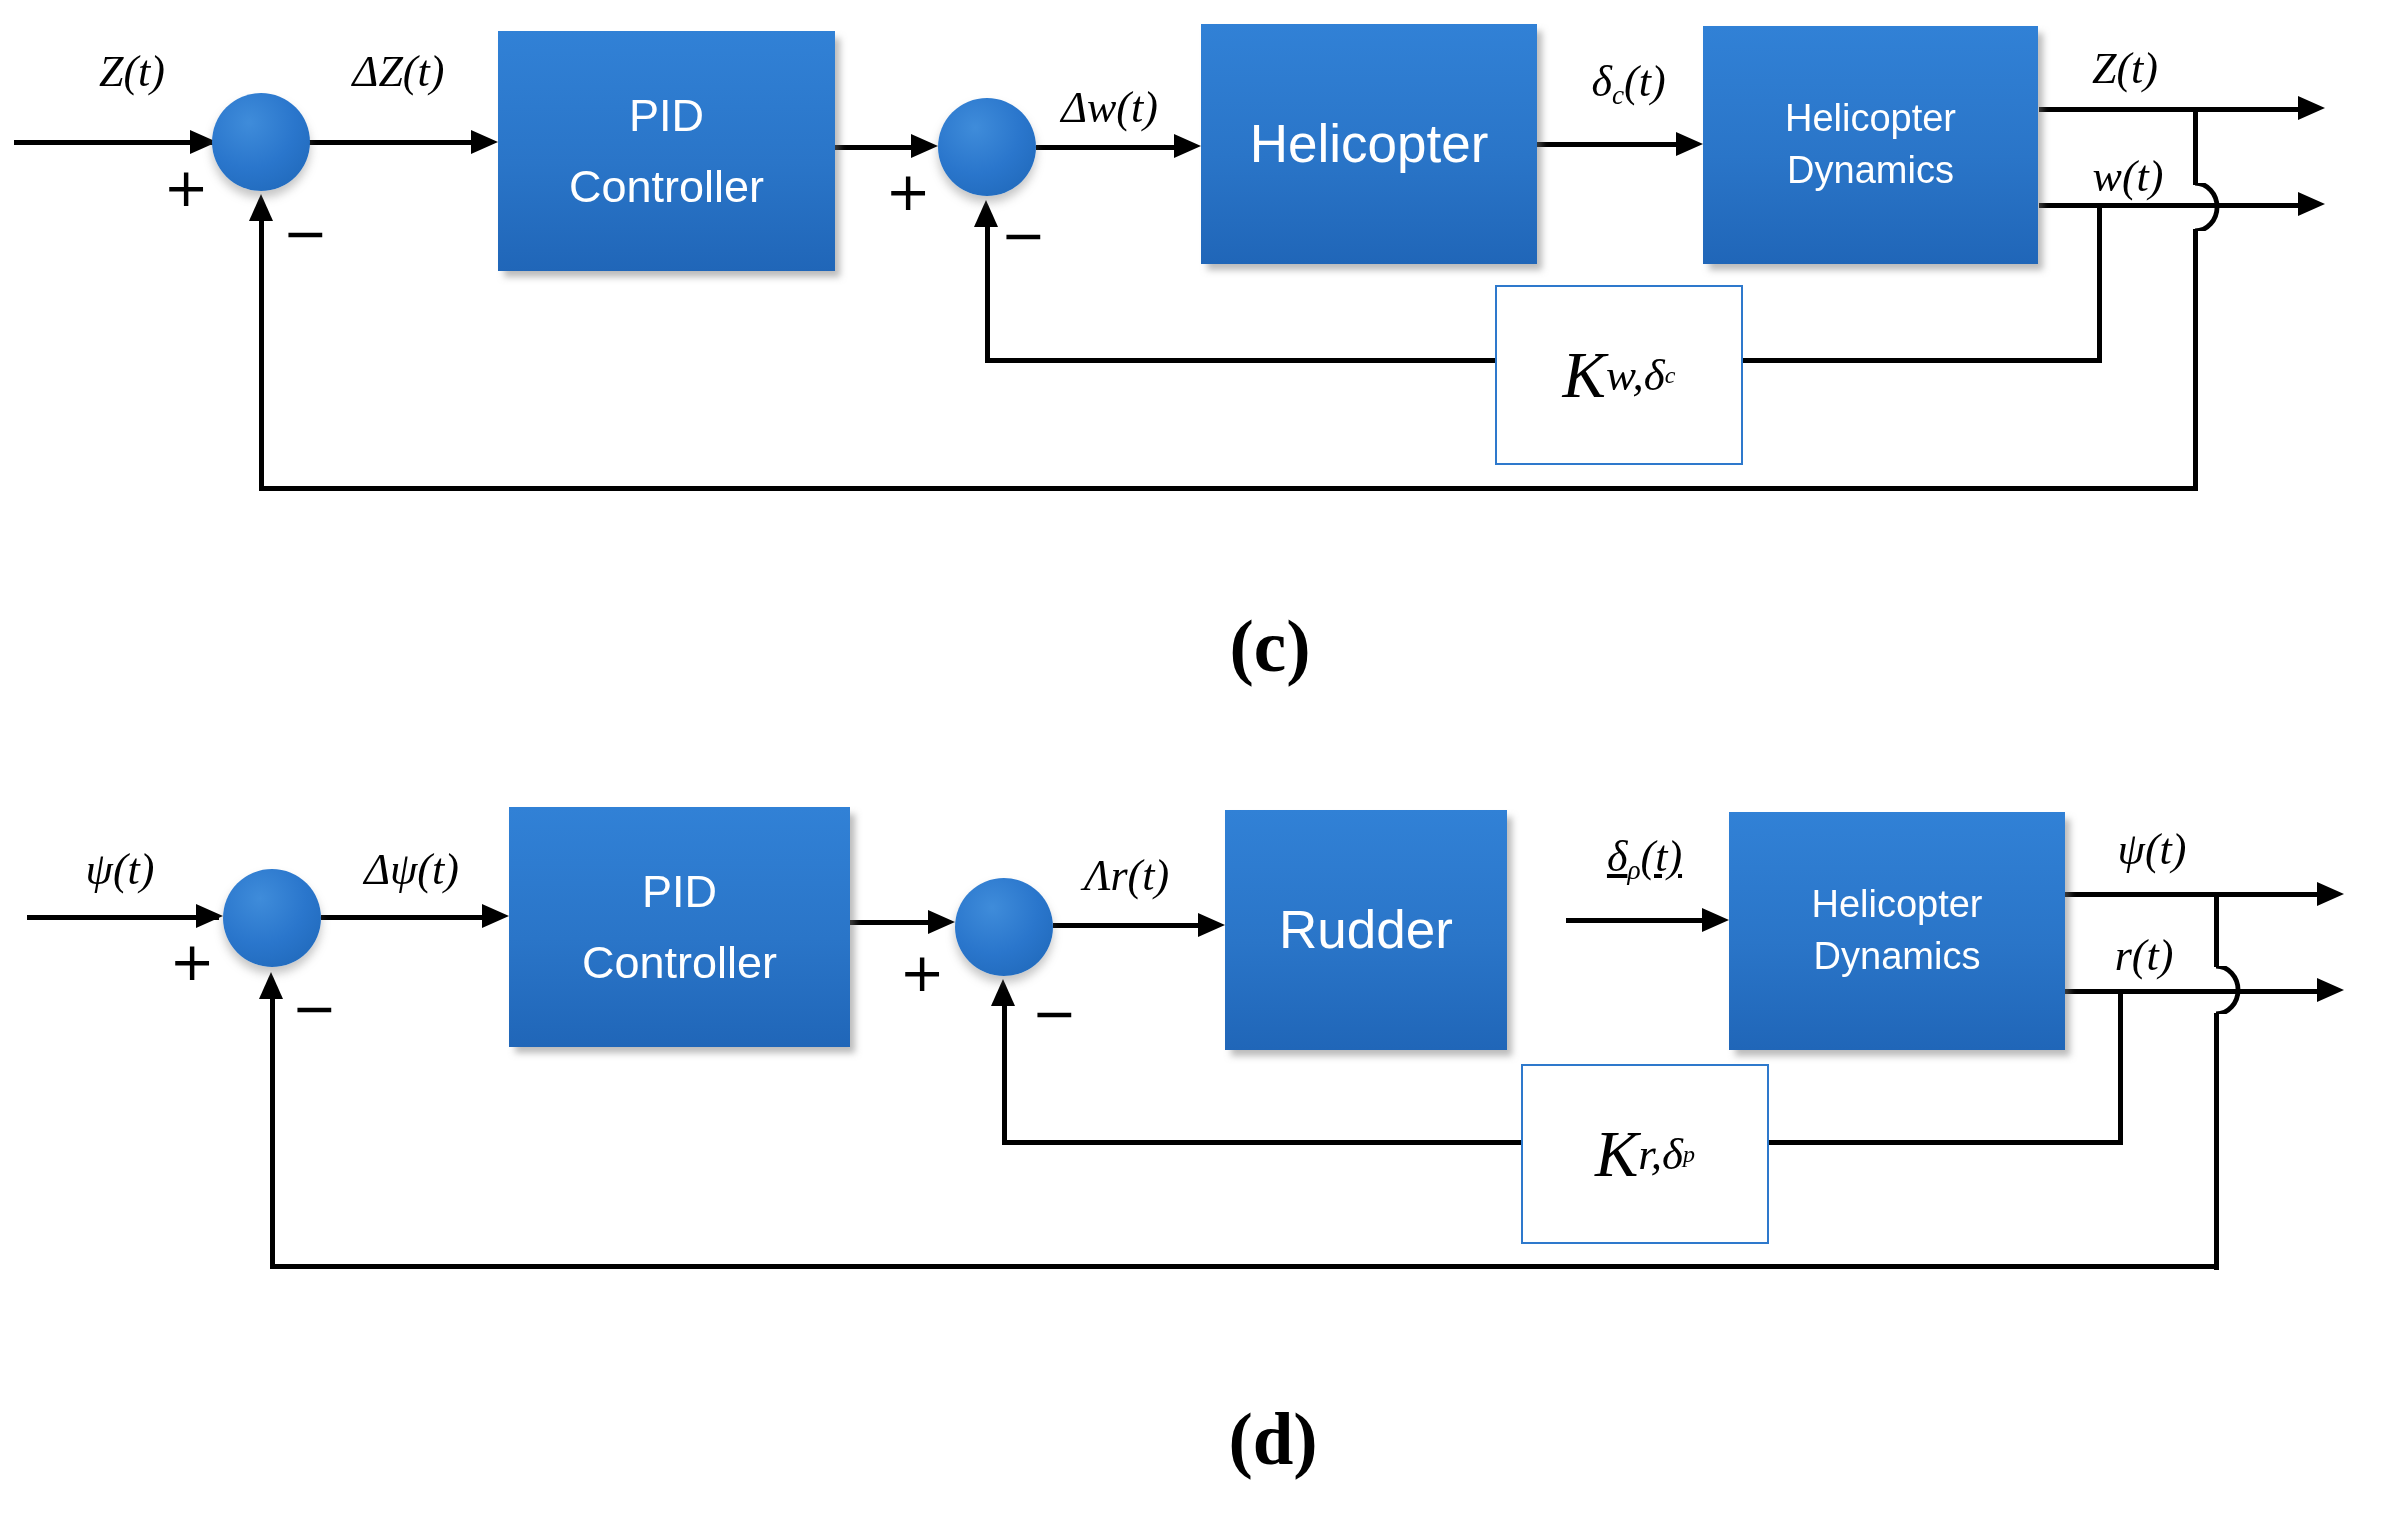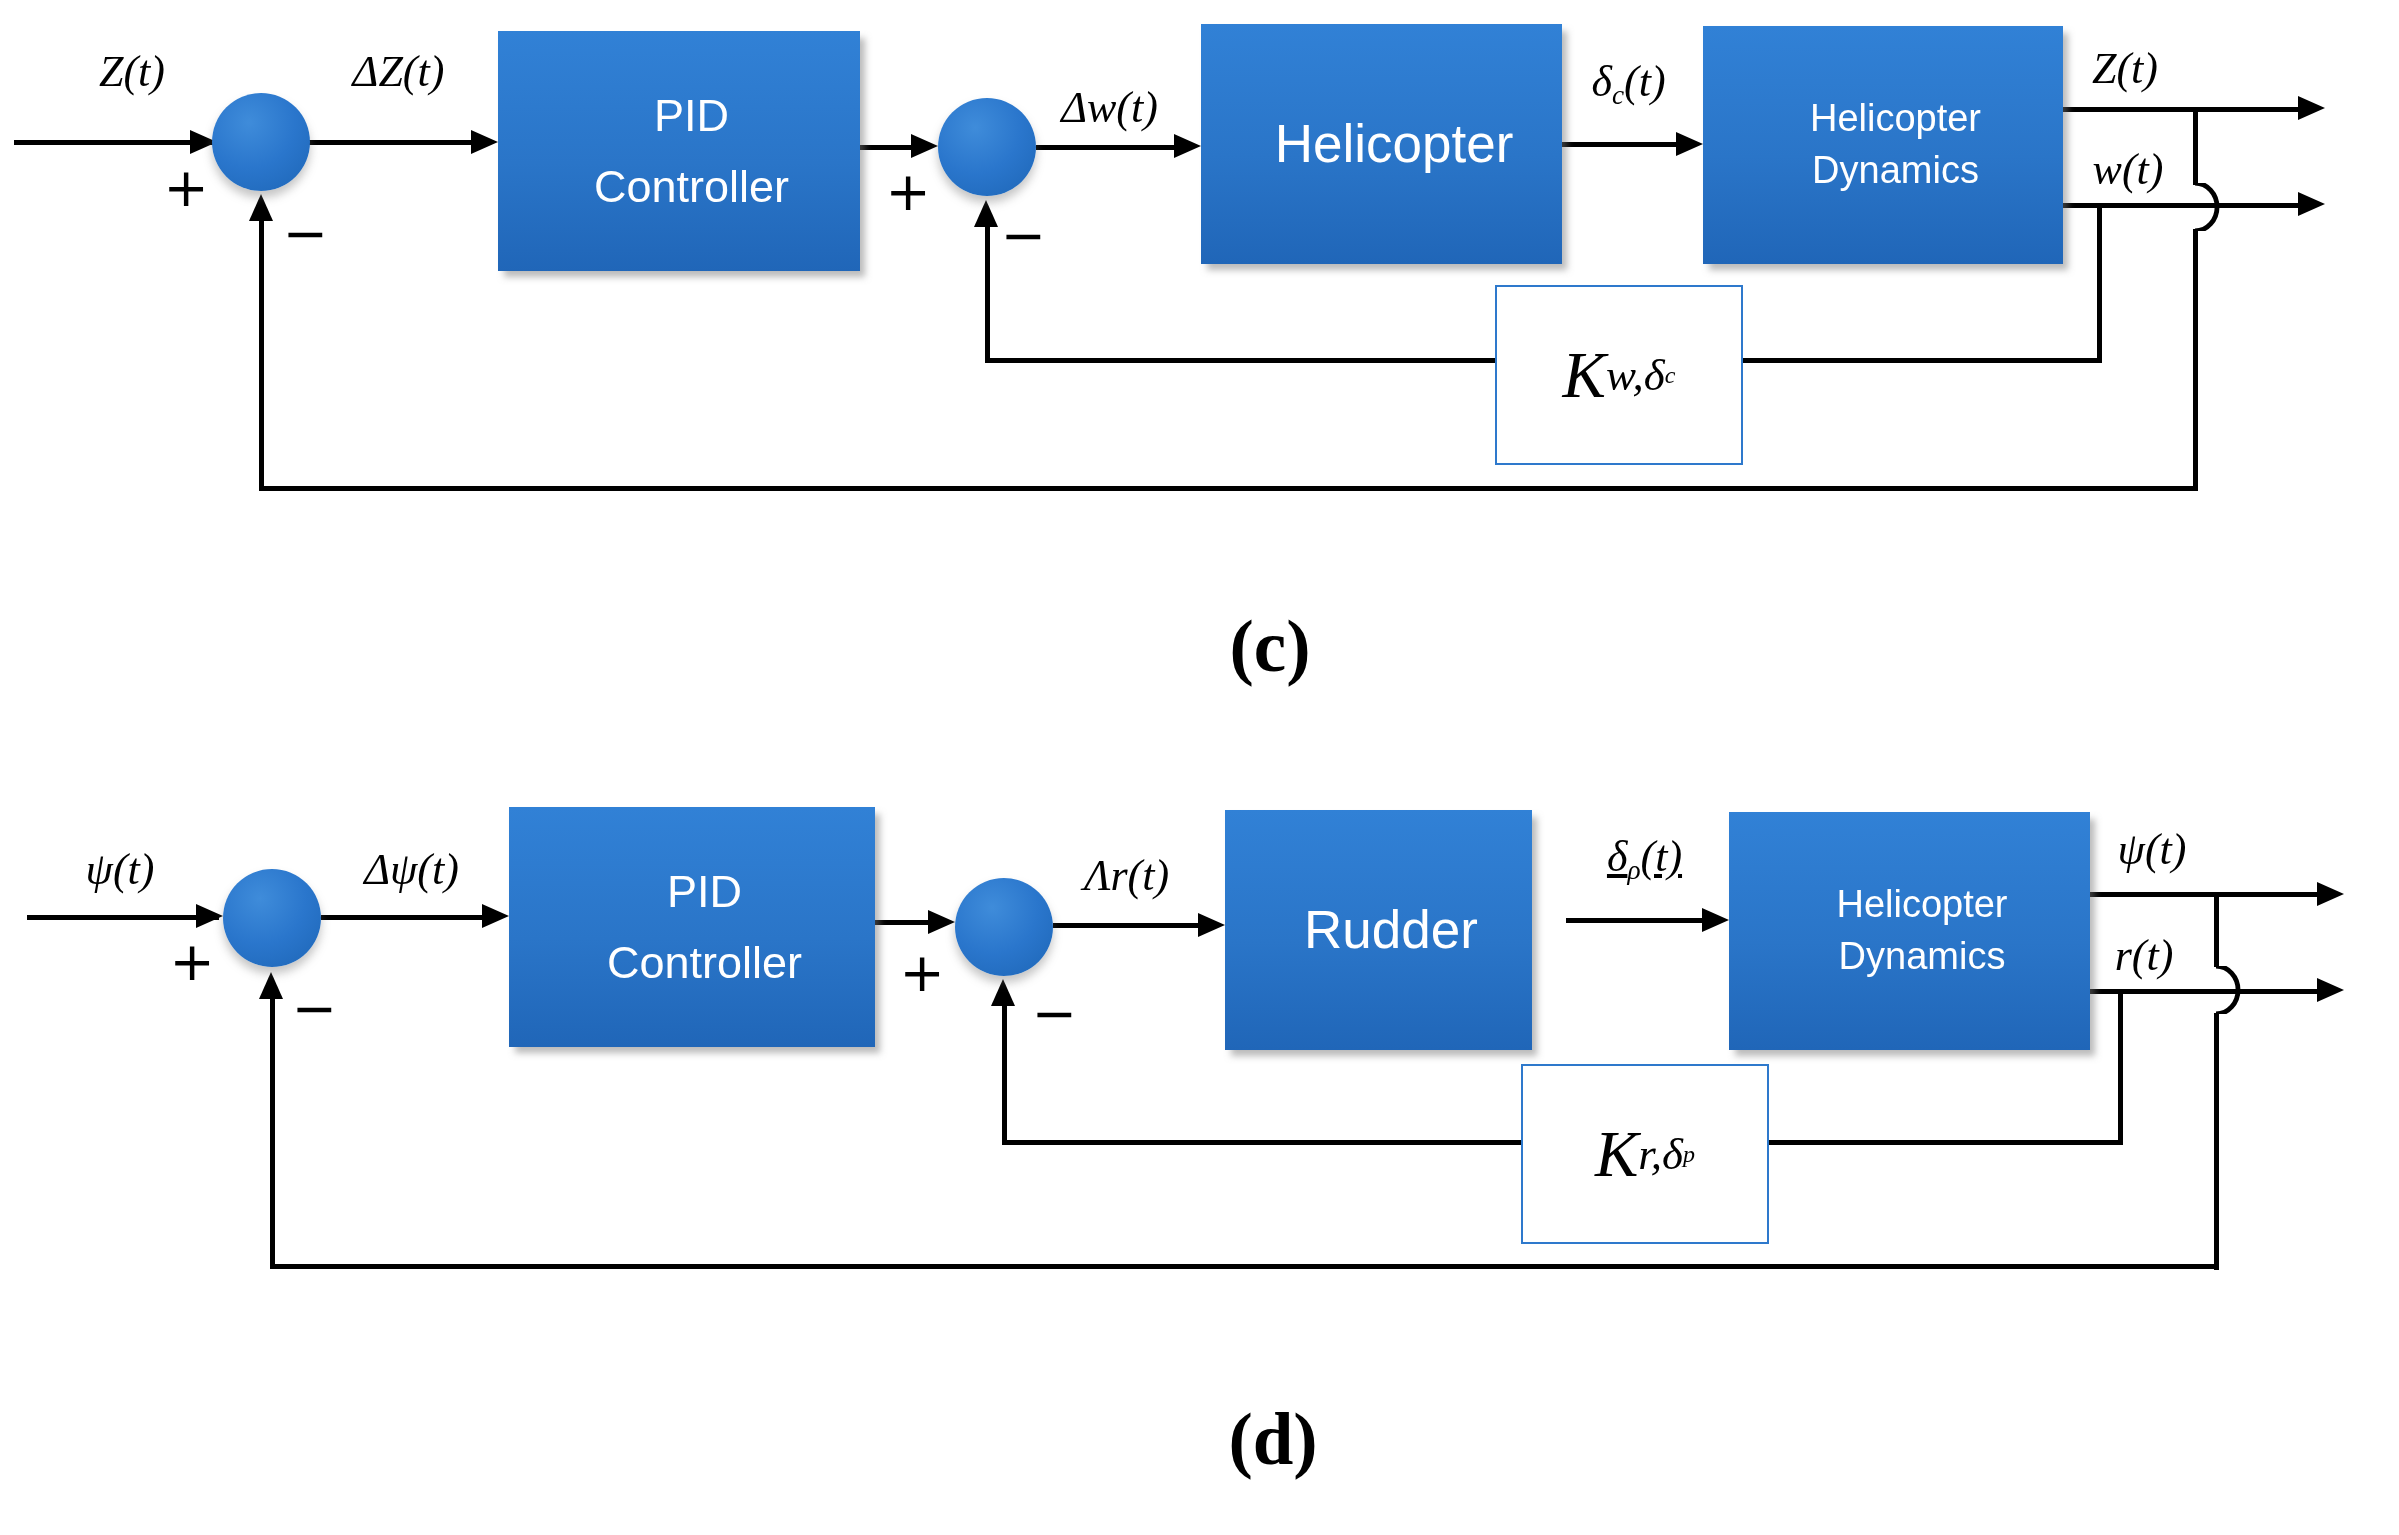--- a/index.html
+++ b/index.html
@@ -10,21 +10,21 @@
   .line-v{width:4.8px;}
   .arrow-r{position:absolute;width:0;height:0;z-index:1;
            border-top:12.5px solid transparent;border-bottom:12.5px solid transparent;
            border-left:27px solid #000;}
   .arrow-u{position:absolute;width:0;height:0;z-index:1;
            border-left:12.5px solid transparent;border-right:12.5px solid transparent;
            border-bottom:27px solid #000;}
   .block{position:absolute;z-index:2;display:flex;flex-direction:column;align-items:center;
          justify-content:center;color:#fff;text-align:center;
          background:linear-gradient(180deg,#3181d6 0%,#2a75c8 55%,#2066b8 100%);
-         box-shadow:5.8px 6.7px 6.7px rgba(120,120,120,0.5);padding-left:25px;}
+         box-shadow:5.8px 6.7px 6.7px rgba(120,120,120,0.5);}
   .block .bl1{line-height:1.15;}
   .block .bl2{line-height:1.15;}
   .pid-size .bl1,.pid-size .bl2{font-size:45px;margin:9.6px 0;}
   .act-size .bl1{font-size:53px;}
   .plant-size .bl1,.plant-size .bl2{font-size:38px;margin:4px 0;}
   .sum-circle{position:absolute;width:98px;height:98px;border-radius:50%;z-index:2;
          background:radial-gradient(circle at 38% 30%,#3f8cda 0%,#2a76cc 50%,#1d65b5 100%);
          box-shadow:0 6.7px 9.6px rgba(110,110,110,0.4);}
   .mlabel{position:absolute;z-index:3;color:#000;text-align:center;
           font-family:"Liberation Serif","DejaVu Serif",serif;font-style:italic;
@@ -102,21 +102,21 @@
   <div class="sign" style="left:157px;top:159px;">+</div>
   <div class="sign" style="left:276px;top:205px;">−</div>
   <div class="sign" style="left:879px;top:163px;">+</div>
   <div class="sign" style="left:994px;top:207px;">−</div>
 
   <div class="mlabel" style="left:55px;top:43px;width:154px;">Z(t)</div>
   <div class="mlabel" style="left:312px;top:43px;width:173px;">ΔZ(t)</div>
   <div class="mlabel" style="left:1023px;top:79px;width:173px;">Δw(t)</div>
   <div class="mlabel" style="left:1547px;top:53px;width:163px;"><span>δ</span><sub>c</sub><span>(t)</span></div>
   <div class="mlabel" style="left:2048px;top:40px;width:154px;">Z(t)</div>
-  <div class="mlabel" style="left:2051px;top:141px;width:154px;">w(t)</div>
+  <div class="mlabel" style="left:2051px;top:148px;width:154px;">w(t)</div>
 
   <div class="caption" style="left:1174px;top:605px;">(c)</div>
 
   <div class="line-h" style="left:27px;top:915px;width:192px;"></div>
   <div class="arrow-r" style="left:196px;top:904px;"></div>
   <div class="line-h" style="left:321px;top:915px;width:164px;"></div>
   <div class="arrow-r" style="left:482px;top:904px;"></div>
   <div class="line-h" style="left:850px;top:920px;width:80px;"></div>
   <div class="arrow-r" style="left:928px;top:910px;"></div>
   <div class="line-h" style="left:1053px;top:923px;width:146px;"></div>

